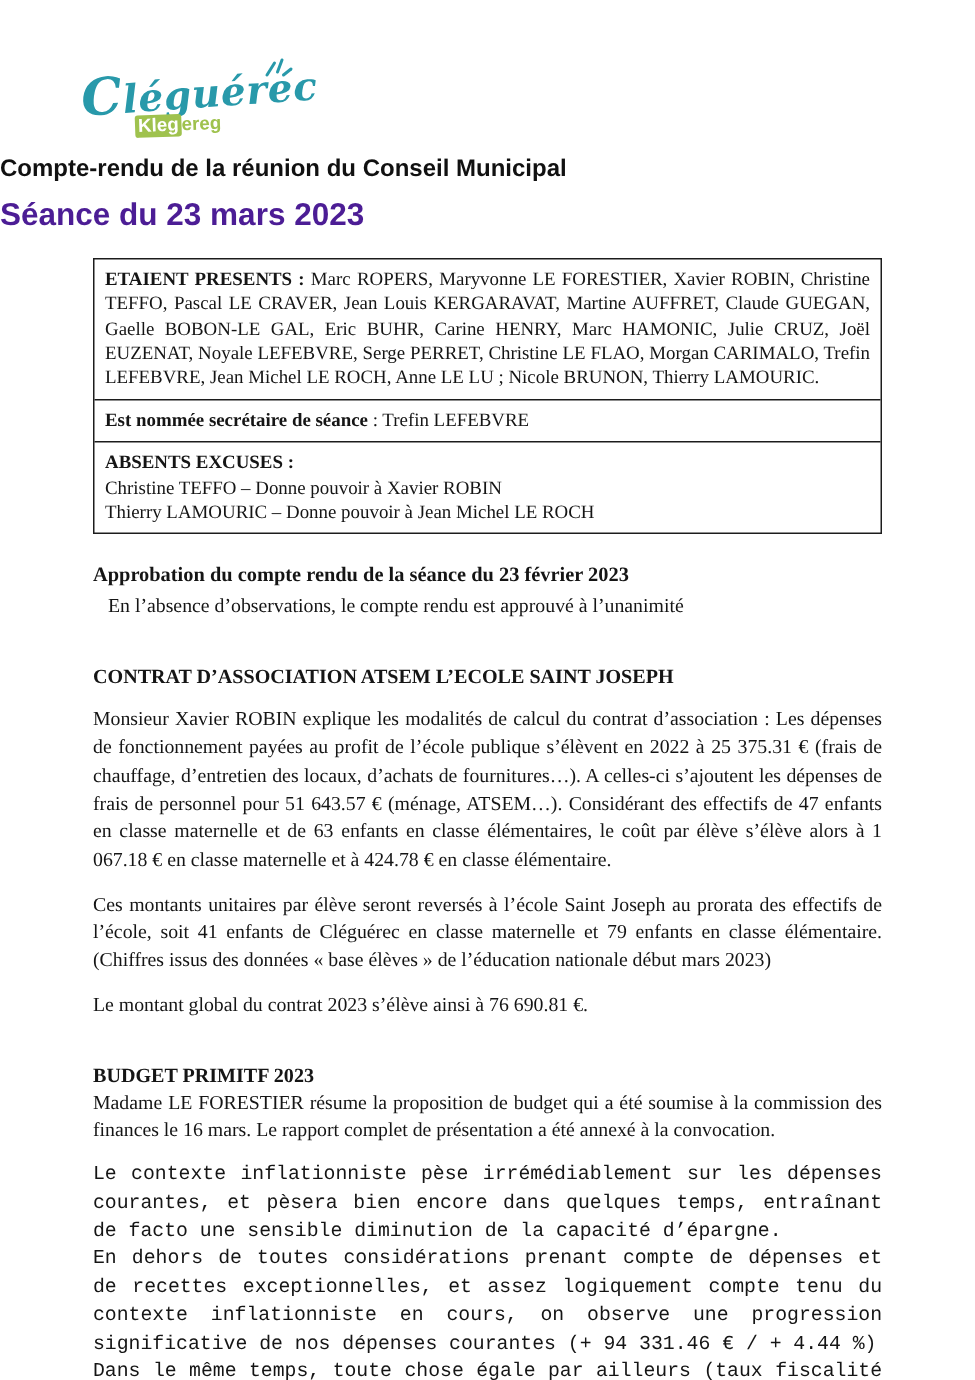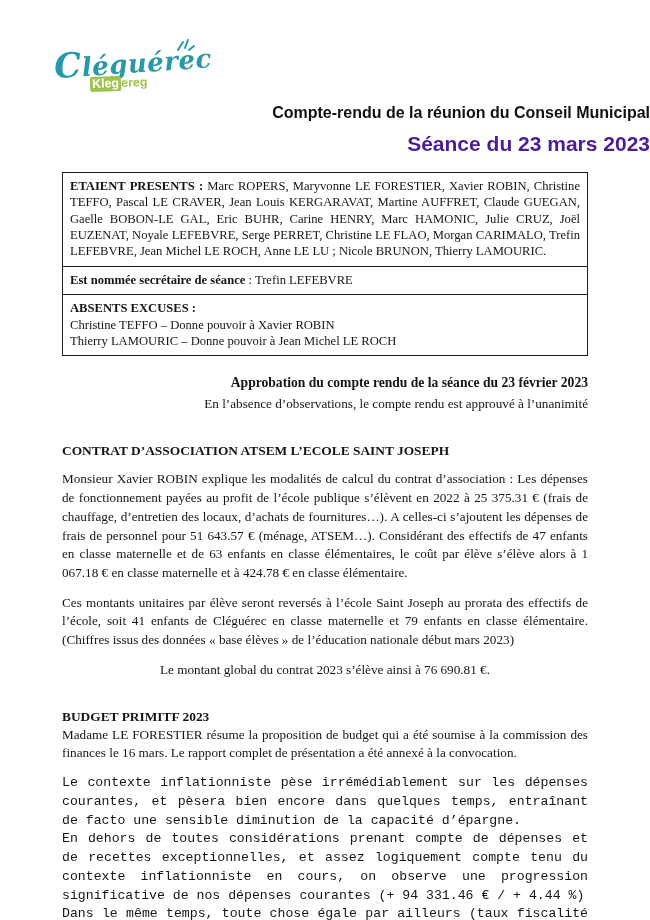--- a/index.html
+++ b/index.html
@@ -20,45 +20,45 @@
   .logo-script::first-letter { font-size:34px; }
   .logo-rays { position:absolute; left:120px; top:-8px; }
   .logo-breton {
     margin:-3px 0 0 36px; font-family:"Liberation Sans", sans-serif;
     font-weight:bold; font-size:12.5px; line-height:1.2; transform:rotate(-2deg);
   }
   .kleg { background:#9fc24e; color:#ffffff; padding:0 2px 1px 2px; border-radius:2px; }
   .ereg { color:#9fc24e; }
 
   
-  .titles { padding-top:104px; text-align:right; font-family:"Liberation Sans", sans-serif; }
+  .titles { padding-top:104px; text-align:left; font-family:"Liberation Sans", sans-serif; }
   .titles h1 { font-size:16px; font-weight:bold; margin:0; color:#111; }
   .titles h2 { font-size:21px; font-weight:bold; margin:10px 0 0 0; color:#4c1d95; }
 
   
   .content { margin:16px 62px 0 62px; }
 
   
   .attendance-box { border:1.5px solid #1c1c1c; font-size:12.6px; line-height:1.3; }
   .att-row { padding:5px 7px 6px 7px; }
   .att-row + .att-row { border-top:1px solid #1c1c1c; }
   .att-row p { margin:0; }
   .just { text-align:justify; }
   b, strong { font-weight:bold; }
 
   
   main { display:block; font-size:13.2px; line-height:1.42; }
   section { display:block; }
-  .sec-approbation { margin-top:17px;text-align:right; }
+  .sec-approbation { margin-top:17px; }
   .sec-approbation h3 { font-size:13.6px; margin:0; }
   .approbation-body { margin:2px 0 0 10px; }
   .sec-contrat { margin-top:28px; }
   .sec-contrat h3 { font-size:13.4px; margin:0 0 10px 0; }
   .sec-contrat p { margin:0 0 11px 0; }
-  .sec-contrat p:last-child { margin-bottom:0;text-align:center; }
+  .sec-contrat p:last-child { margin-bottom:0; }
   .sec-budget { margin-top:27px; }
   .sec-budget h3 { font-size:13.4px; margin:0; }
   .mb { margin:0 0 11px 0; }
   .m0 { margin:0;font-family:Liberation Mono, monospace; }
   .mt { margin:11px 0 0 0; }
 </style>
 </head>
 <body>
 
 <div class="page">

